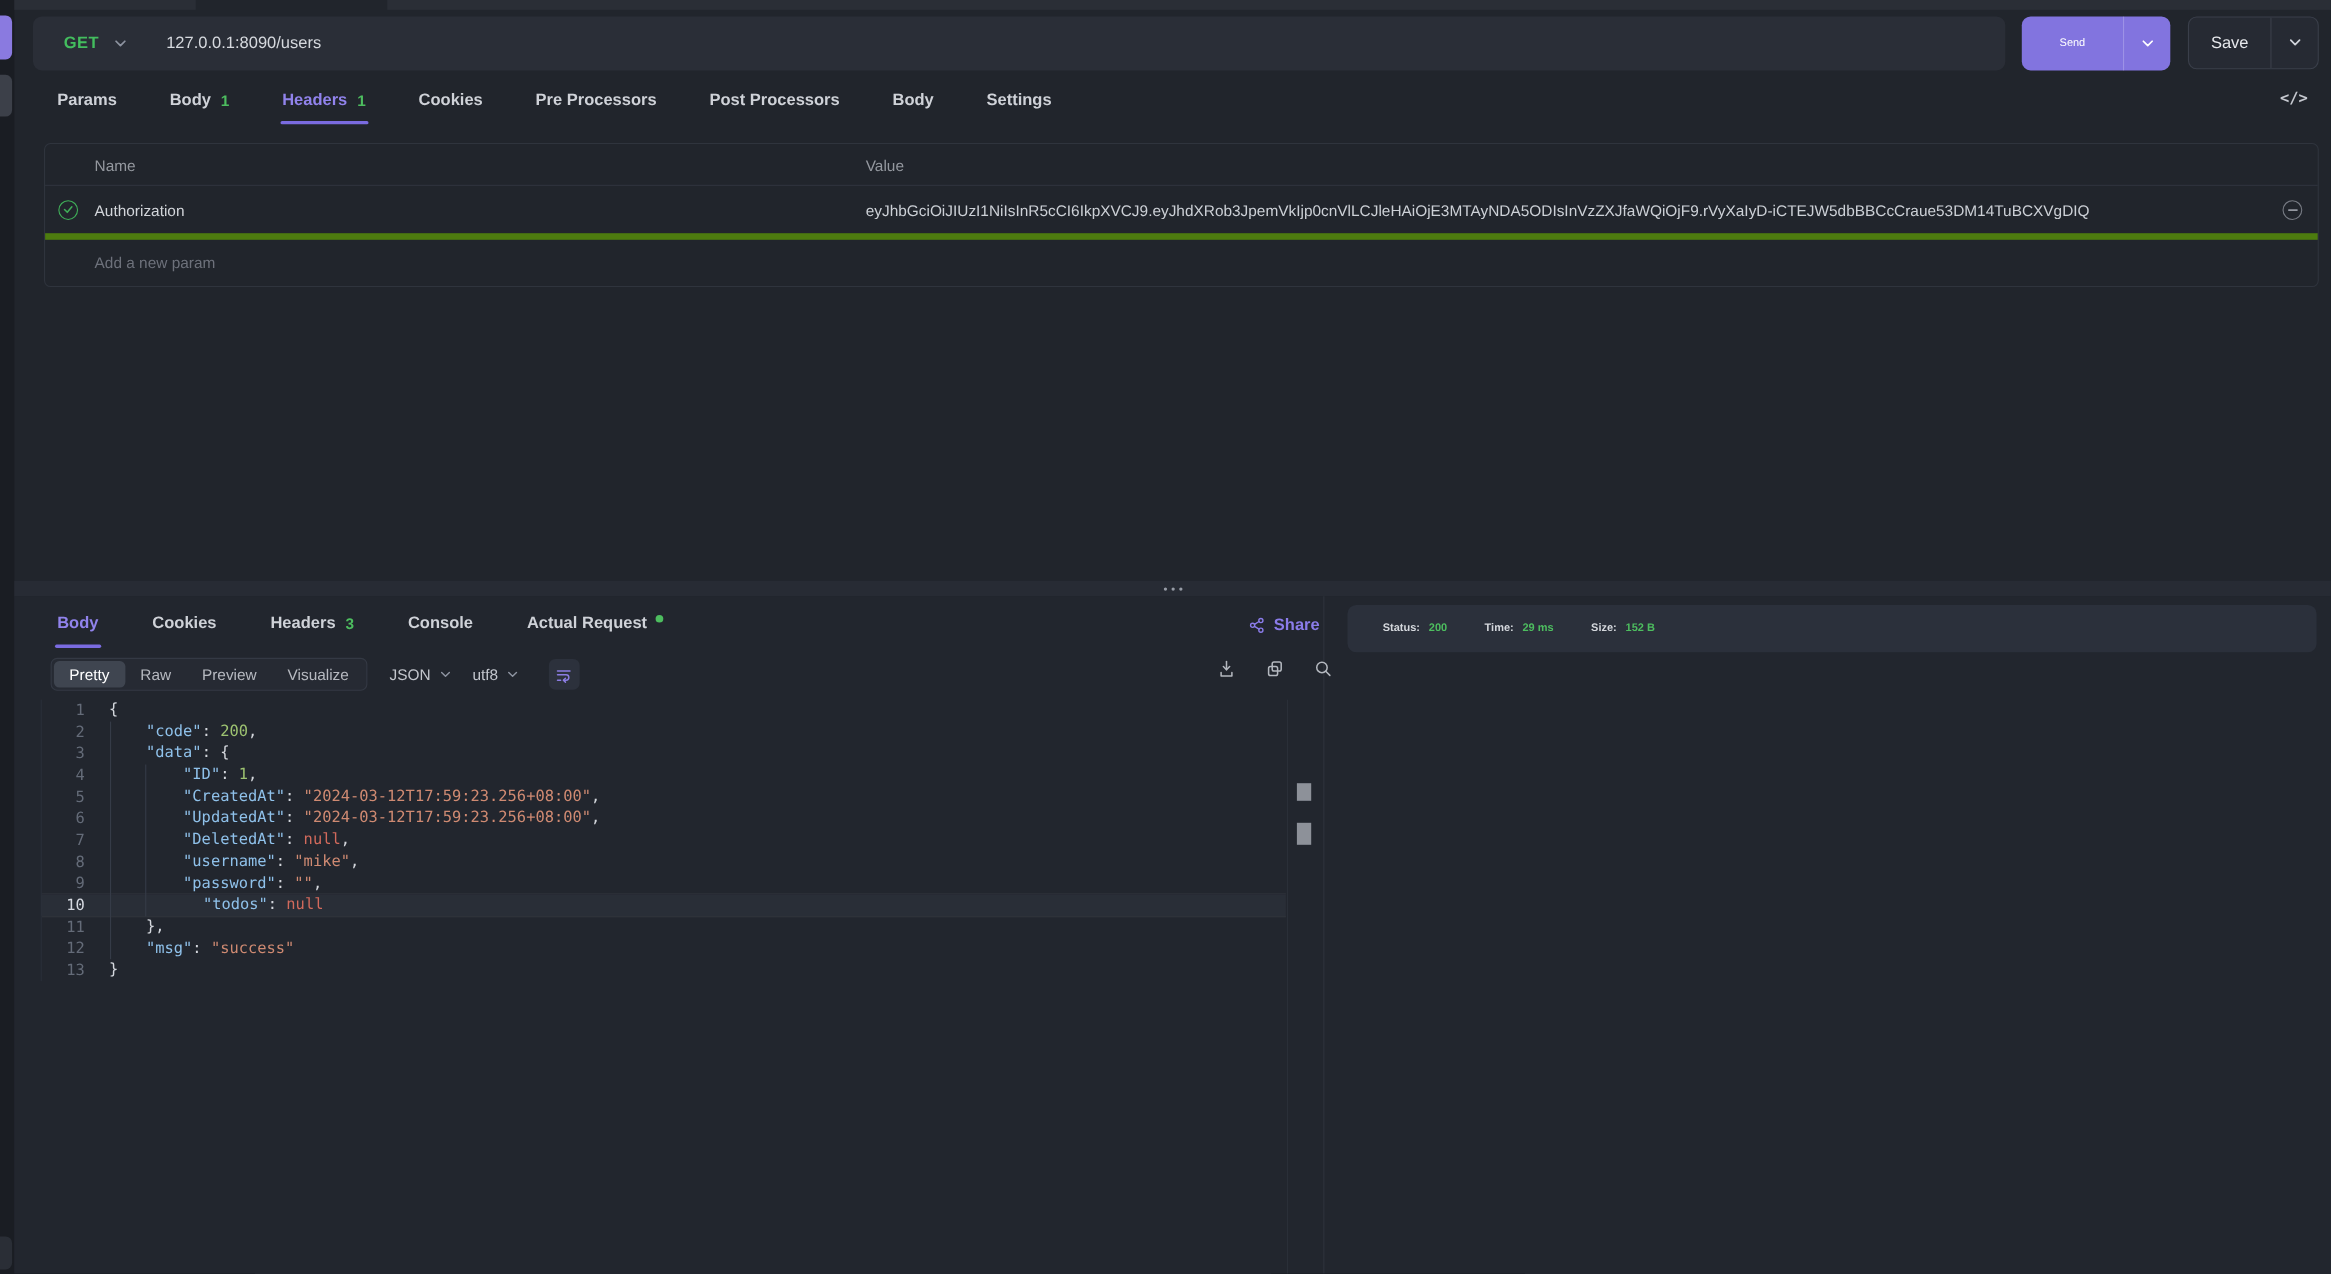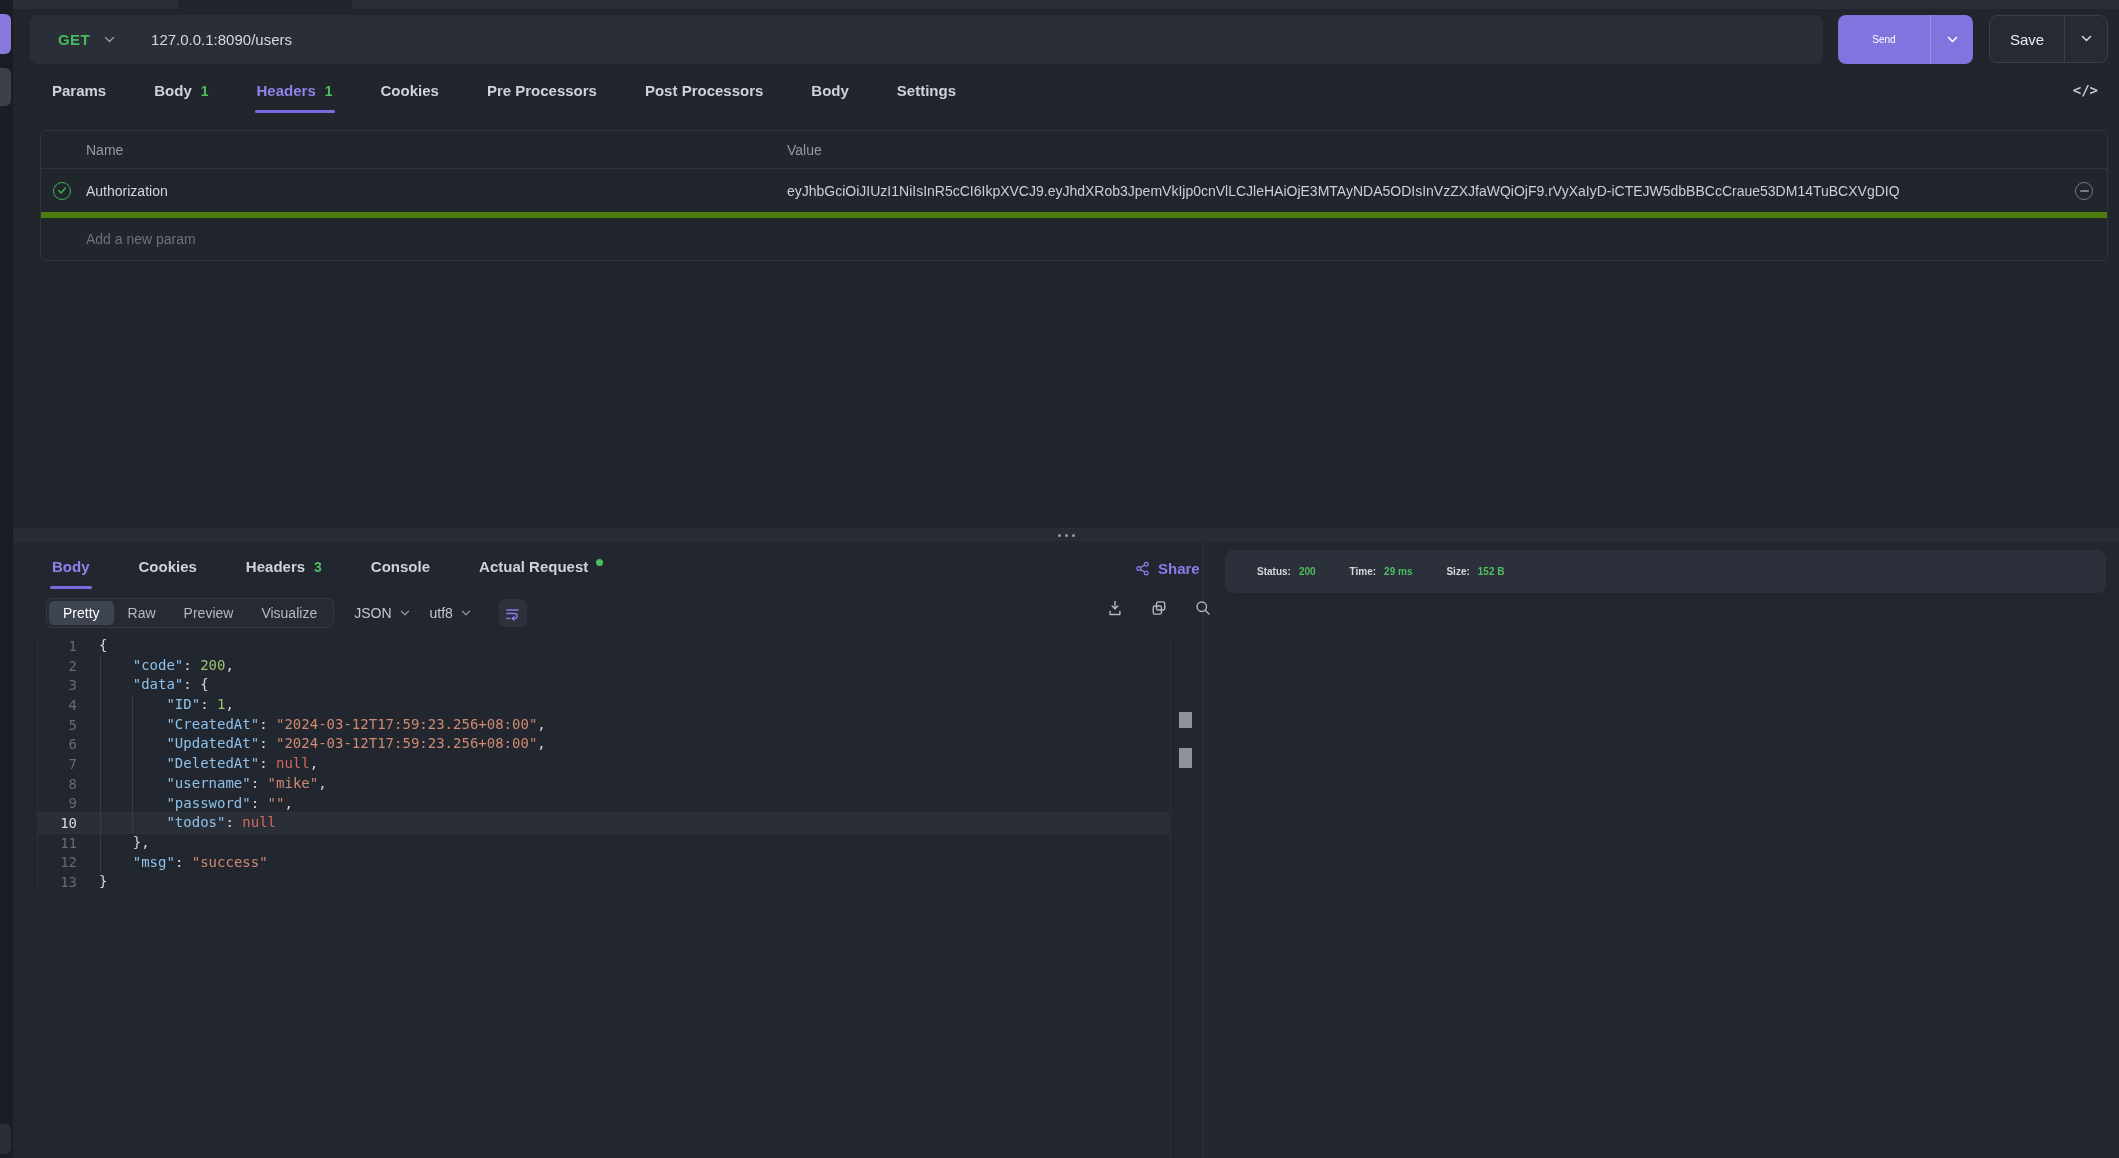--- a/index.html
+++ b/index.html
@@ -84,21 +84,21 @@
   .wrap-btn{margin-left:28px;width:28px;height:28px;background:#2c313c;border-radius:6px;display:flex;
             align-items:center;justify-content:center;color:#8b7ce2;cursor:pointer;}
   .view-icons{position:absolute;left:1093px;top:57px;display:flex;gap:26px;color:#b4b8bf;}
   .view-icons span{cursor:pointer;display:flex;}
 
   
   .editor{position:absolute;left:24px;top:94px;width:1131px;border-left:1px solid #2a2f38;}
   .cl{display:flex;height:19.7px;align-items:center;}
   .ln{width:39px;text-align:right;font-family:"DejaVu Sans Mono",monospace;font-size:14px;color:#646b78;flex:none;}
   .ct{margin-left:22px;font-family:"DejaVu Sans Mono",monospace;font-size:14px;line-height:19.7px;white-space:pre;}
-  .cl.active{background:rgba(130,140,160,.08);box-shadow:0 -1px 0 rgba(255,255,255,.05),0 1px 0 rgba(255,255,255,.05);}
+  .cl.active{background:rgba(130,140,160,.08);box-shadow:0 -1px 0 rgba(255,255,255,.05),0 1px 0 rgba(255,255,255,.05);gap:18px;}
   .cl.active .ln{color:#d5d9e0;}
   .guide{position:absolute;width:1px;background:#353b47;}
   .g1{left:62px;top:19.7px;height:216.7px;}
   .g2{left:94px;top:59.1px;height:137.9px;}
   .gutter-line{position:absolute;left:1157px;top:94px;bottom:0;width:1px;background:#2a2f38;}
   .marker{position:absolute;left:1166px;width:13px;background:#8d9199;cursor:pointer;}
   .m1{top:170px;height:16px;}
   .m2{top:206px;height:20px;}
 
   

